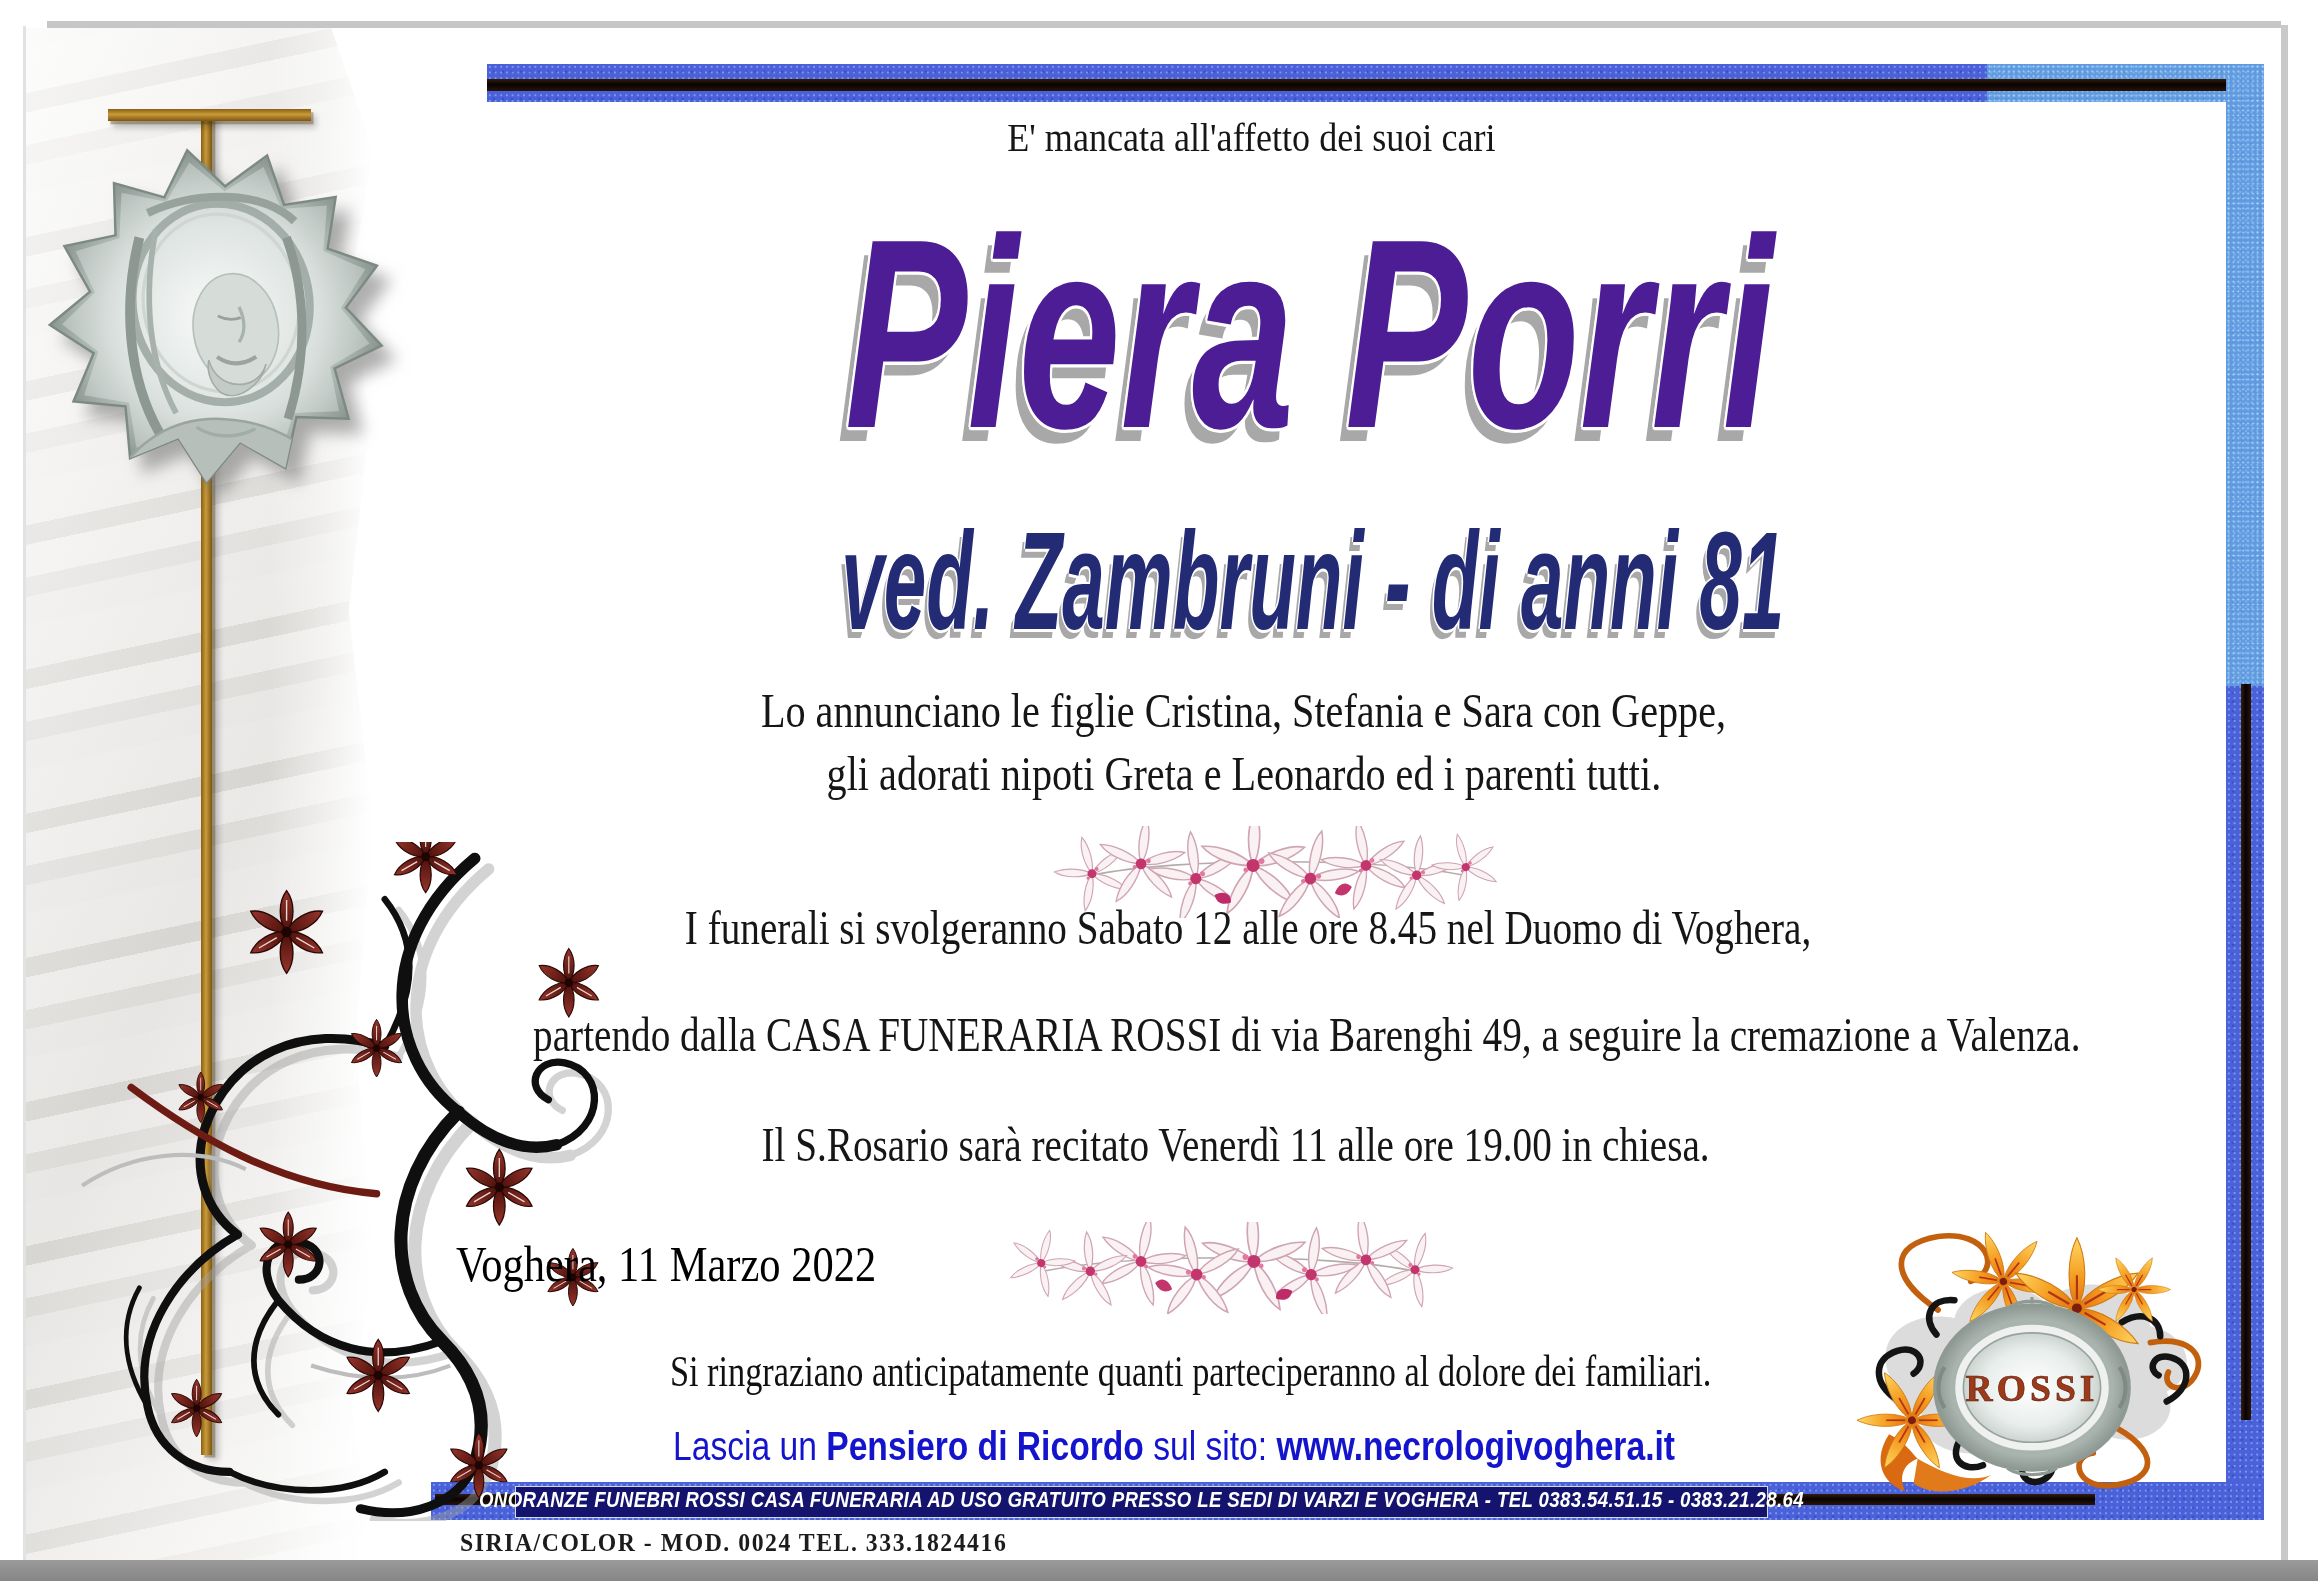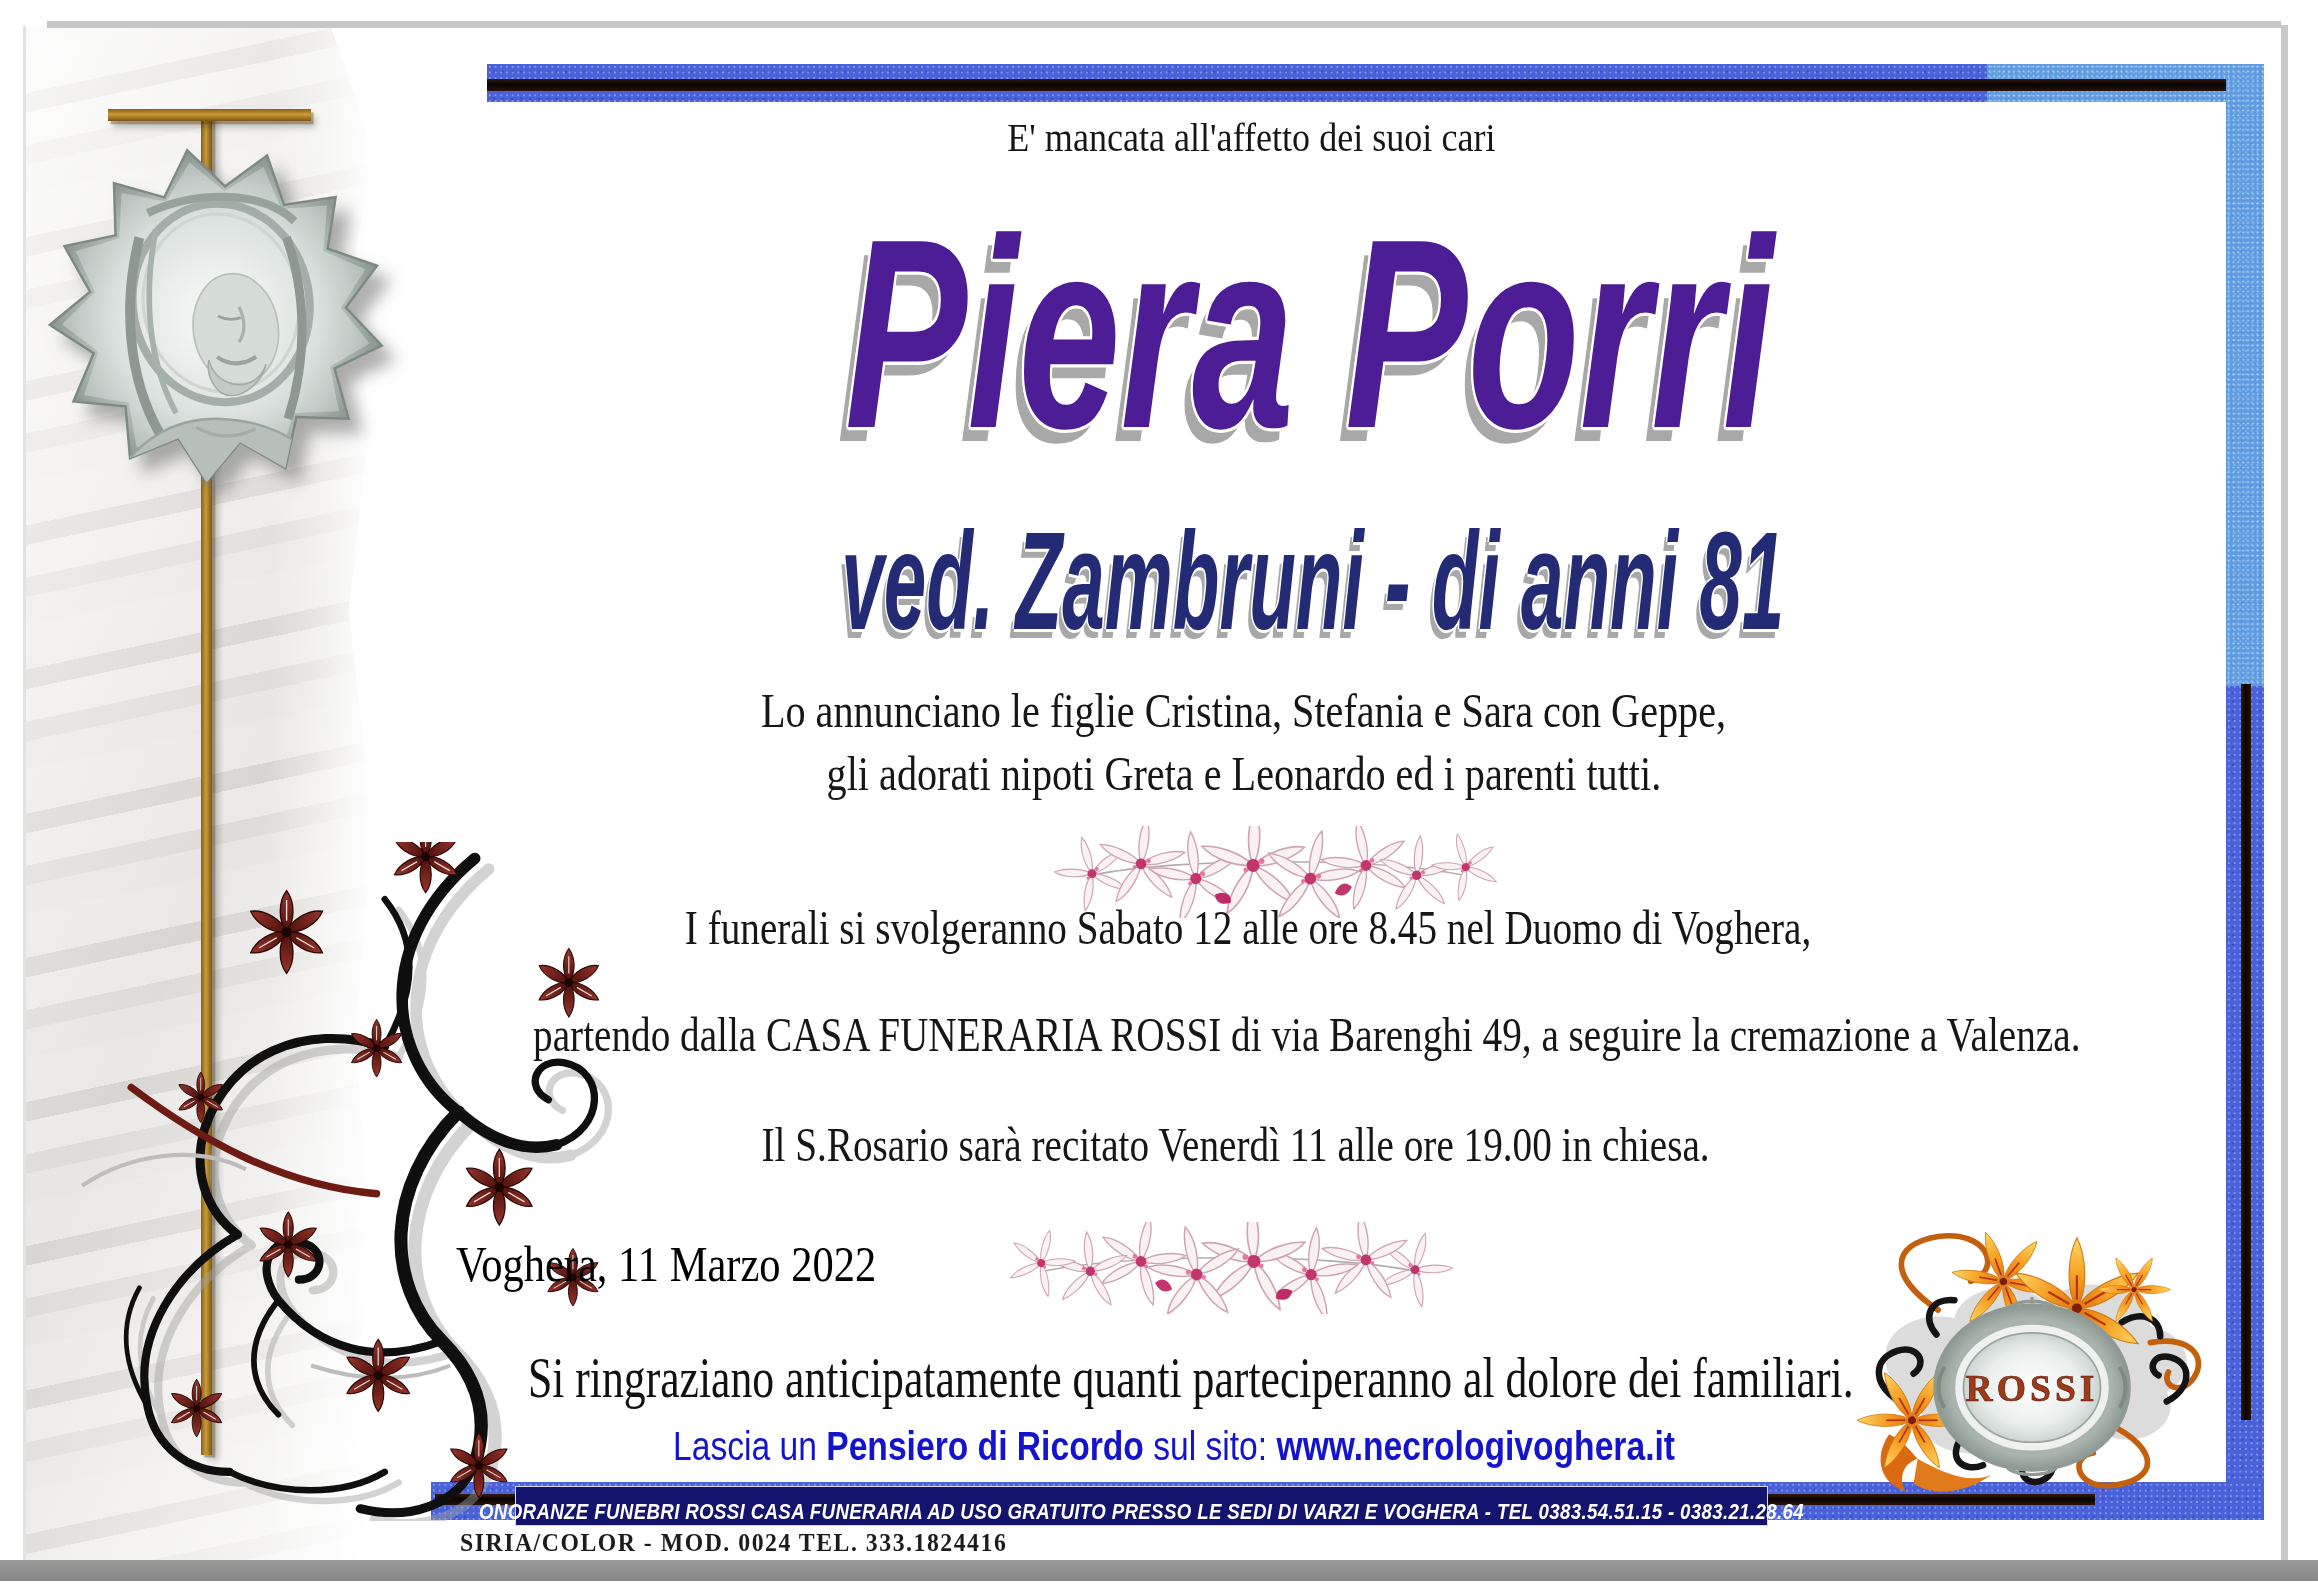--- a/index.html
+++ b/index.html
@@ -48,31 +48,31 @@
   .line{position:absolute;left:352px;width:1873px;text-align:center;color:#161616;white-space:nowrap}
   .line>span{display:inline-block;white-space:nowrap;transform:translateX(var(--dx,0px)) scaleX(var(--sx,1));transform-origin:center}
   .ser-i{font-family:"Liberation Serif",serif;}
   .intro{top:113px;font-size:41px}
   .title{top:195px;font-size:270px;line-height:278px;font-family:"Liberation Sans",sans-serif;font-weight:bold;font-style:italic;color:#4c1d95;
     text-shadow:-3.3px 0 0 #fff,3.3px 0 0 #fff,0 -3.3px 0 #fff,0 3.3px 0 #fff,-2.5px -2.5px 0 #fff,2.5px 2.5px 0 #fff,-2.5px 2.5px 0 #fff,2.5px -2.5px 0 #fff,-12.3px 14px 0 #a8a8a8}
   .subtitle{top:509px;font-size:139px;line-height:143px;font-family:"Liberation Sans",sans-serif;font-weight:bold;font-style:italic;color:#242b75;
     text-shadow:-2.5px 0 0 #fff,2.5px 0 0 #fff,0 -2.5px 0 #fff,0 2.5px 0 #fff,-7.4px 9px 0 #a8a8a8}
   .annou{font-size:49px;line-height:62px}
   .fun{font-size:49px}
-  .thanks{top:1346px;font-size:56px;font-family:"Liberation Serif",serif;color:#111}
+  .thanks{top:1346px;font-size:44px;font-family:"Liberation Serif",serif;color:#111}
   .dateline{position:absolute;left:456px;top:1235px;font-size:50px;white-space:nowrap}
   .dateline>span{display:inline-block;transform:scaleX(.85);transform-origin:left center}
   .linkline{top:1423px;font-family:"Liberation Sans",sans-serif;font-size:41px;color:#1414cc}
   .linkline b{font-weight:bold}
   .credit{position:absolute;left:460px;top:1529px;font-size:25px;font-weight:bold;letter-spacing:1.6px;color:#1c1c1c;white-space:nowrap}
   .credit>span{display:inline-block;transform:scaleX(.95);transform-origin:left center}
 
   
-  .banner{left:515px;top:1486px;width:1253px;height:40px;background:#14146e;border:1.6px solid #d9d9e6;
-    display:flex;align-items:flex-end;justify-content:center;box-sizing:border-box}
+  .banner{left:515px;top:1486px;width:1253px;height:32px;background:#14146e;border:1.6px solid #d9d9e6;
+    display:flex;align-items:flex-start;justify-content:center;box-sizing:border-box}
   .banner>span{display:inline-block;white-space:nowrap;color:#fff;font-family:"Liberation Sans",sans-serif;
     font-weight:bold;font-style:italic;font-size:22px;letter-spacing:0.4px;transform:scaleX(.85)}
 
   svg{display:block}
   .jesus{left:24.5px;top:115px;filter:drop-shadow(13px 14.7px 8.2px rgba(110,110,110,.55))}
   .ornament{left:33px;top:842px}
   .divider1{left:1047px;top:826px}
   .divider2{left:1002px;top:1222px}
   .rossi{left:1840px;top:1212px}
 </style>

